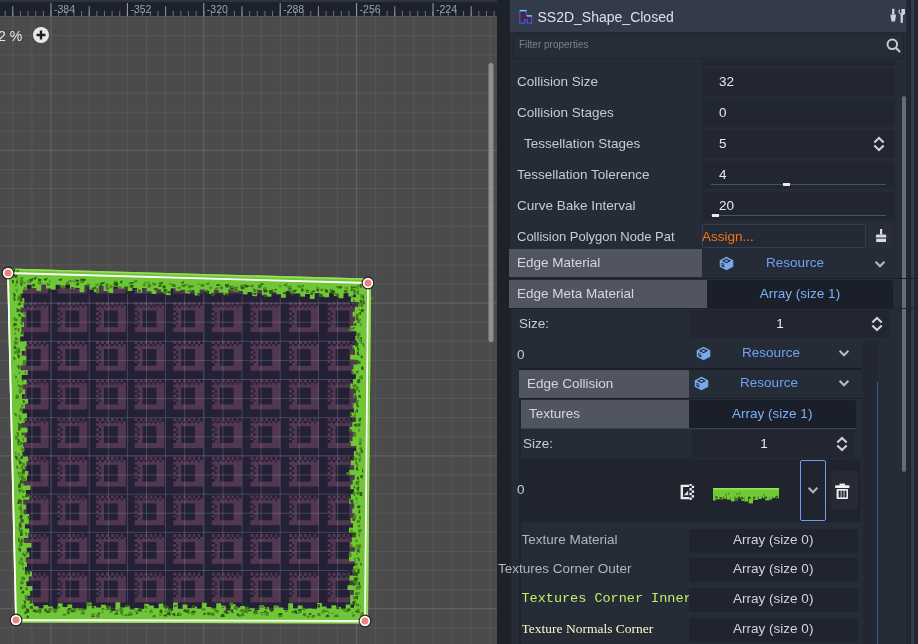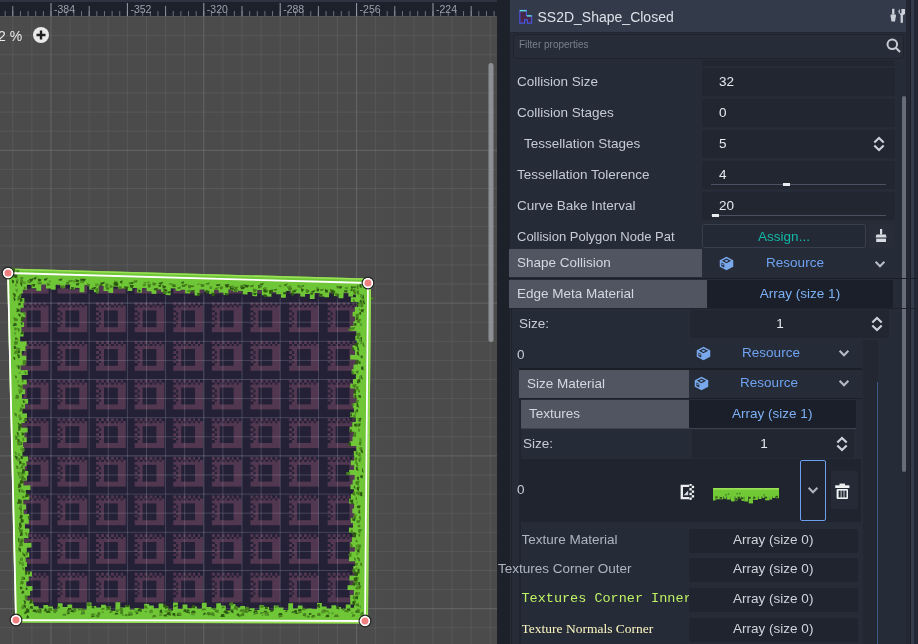--- a/index.html
+++ b/index.html
@@ -931,29 +931,29 @@
 <svg width="12" height="16" viewBox="0 0 12 16" style="position:absolute;left:873px;top:136px">
       <path d="M1.3,6.6 L6,1.9 L10.7,6.6" fill="none" stroke="#cdd2da" stroke-width="2.1"></path>
       <path d="M1.3,9.4 L6,14.1 L10.7,9.4" fill="none" stroke="#cdd2da" stroke-width="2.1"></path>
     </svg>
 <div style="position:absolute;left:711px;top:183.8px;width:175px;height:1.4px;background:#4a5160"></div>
 <div style="position:absolute;left:783px;top:182.5px;width:7px;height:3.4px;background:#e8eaee"></div>
 <div style="position:absolute;left:711px;top:215.0px;width:175px;height:1.4px;background:#4a5160"></div>
 <div style="position:absolute;left:712px;top:213.7px;width:7px;height:3.4px;background:#e8eaee"></div>
 <div style="position:absolute;left:517px;top:229px;width:230px;font-family:'Liberation Sans',sans-serif;font-size:13px;color:#c6ccd6;white-space:nowrap;overflow:hidden">Collision Polygon Node Pat</div>
 <div style="position:absolute;left:702px;top:223.5px;width:164px;height:24.5px;background:#242936;border-radius:2px;border:1px solid #383e4d;box-sizing:border-box"></div>
-<div style="position:absolute;left:702px;top:228.5px;width:164px;text-align:center;font-family:'Liberation Sans',sans-serif;font-size:13.5px;color:#14b8a6">Assign...</div>
+<div style="position:absolute;left:702px;top:228.5px;width:164px;font-family:'Liberation Sans',sans-serif;font-size:13.5px;color:#f97316">Assign...</div>
 <div style="position:absolute;left:868.5px;top:223.5px;width:24.5px;height:24.5px;background:#282d39;border-radius:2px"></div>
 <svg width="16" height="16" viewBox="0 0 16 16" style="position:absolute;left:873px;top:228px">
       <rect x="7" y="1" width="2.2" height="5.5" fill="#d8dce2"></rect>
       <path d="M3.4,6.5 h9.4 l0.8,3 h-11 z" fill="#d8dce2"></path>
       <rect x="3.2" y="10.6" width="9.8" height="3.4" fill="#d8dce2"></rect>
     </svg>
 <div style="position:absolute;left:508.5px;top:249px;width:193px;height:28px;background:#505561"></div>
-<div style="position:absolute;left:517px;top:255px;width:230px;font-family:'Liberation Sans',sans-serif;font-size:13.5px;color:#d3d8e0;white-space:nowrap;overflow:hidden">Shape Collision</div>
+<div style="position:absolute;left:517px;top:255px;width:230px;font-family:'Liberation Sans',sans-serif;font-size:13.5px;color:#d3d8e0;white-space:nowrap;overflow:hidden">Edge Material</div>
 <svg width="15" height="15" viewBox="0 0 16 16" style="position:absolute;left:719px;top:255.5px">
       <path d="M8,0.8 L15.2,4.5 V11.5 L8,15.2 L0.8,11.5 V4.5 Z" fill="#79a9ea"></path>
       <path d="M8,2.6 L12.9,5.1 L8,7.6 L3.1,5.1 Z" fill="#232733"></path>
       <path d="M8,3.9 L10.3,5.1 L8,6.3 L5.7,5.1 Z" fill="#79a9ea"></path>
       <path d="M2.6,6.9 L5.6,8.4 V12.2 L2.6,10.7 Z" fill="#232733"></path>
       <path d="M3.3,8.0 L4.9,8.8 V10.1 L3.3,9.3 Z" fill="#79a9ea"></path>
     </svg>
 <div style="position:absolute;left:732px;top:255px;width:126px;text-align:center;font-family:'Liberation Sans',sans-serif;font-size:13.5px;color:#6fa3f2">Resource</div>
 <svg width="12" height="9" viewBox="0 0 12 9" style="position:absolute;left:874px;top:260px">
       <path d="M1.6,1.8 L6,6.2 L10.4,1.8" stroke="#b6bcc6" stroke-width="2.1" fill="none"></path>
@@ -983,21 +983,21 @@
       <path d="M2.6,6.9 L5.6,8.4 V12.2 L2.6,10.7 Z" fill="#232733"></path>
       <path d="M3.3,8.0 L4.9,8.8 V10.1 L3.3,9.3 Z" fill="#79a9ea"></path>
     </svg>
 <div style="position:absolute;left:716px;top:345px;width:110px;text-align:center;font-family:'Liberation Sans',sans-serif;font-size:13.5px;color:#6fa3f2">Resource</div>
 <svg width="12" height="9" viewBox="0 0 12 9" style="position:absolute;left:838px;top:349px">
       <path d="M1.6,1.8 L6,6.2 L10.4,1.8" stroke="#b6bcc6" stroke-width="2.1" fill="none"></path>
     </svg>
 <div style="position:absolute;left:862.5px;top:340px;width:15.5px;height:304px;background:#232732"></div>
 <div style="position:absolute;left:877.0px;top:382px;width:1.3px;height:262px;background:#3d5786"></div>
 <div style="position:absolute;left:519px;top:369.5px;width:169.5px;height:28px;background:#505561"></div>
-<div style="position:absolute;left:527px;top:375.5px;width:230px;font-family:'Liberation Sans',sans-serif;font-size:13.5px;color:#d3d8e0;white-space:nowrap;overflow:hidden">Size Material</div>
+<div style="position:absolute;left:527px;top:375.5px;width:230px;font-family:'Liberation Sans',sans-serif;font-size:13.5px;color:#d3d8e0;white-space:nowrap;overflow:hidden">Edge Collision</div>
 <svg width="15" height="15" viewBox="0 0 16 16" style="position:absolute;left:694px;top:375.5px">
       <path d="M8,0.8 L15.2,4.5 V11.5 L8,15.2 L0.8,11.5 V4.5 Z" fill="#79a9ea"></path>
       <path d="M8,2.6 L12.9,5.1 L8,7.6 L3.1,5.1 Z" fill="#232733"></path>
       <path d="M8,3.9 L10.3,5.1 L8,6.3 L5.7,5.1 Z" fill="#79a9ea"></path>
       <path d="M2.6,6.9 L5.6,8.4 V12.2 L2.6,10.7 Z" fill="#232733"></path>
       <path d="M3.3,8.0 L4.9,8.8 V10.1 L3.3,9.3 Z" fill="#79a9ea"></path>
     </svg>
 <div style="position:absolute;left:714px;top:375px;width:110px;text-align:center;font-family:'Liberation Sans',sans-serif;font-size:13.5px;color:#6fa3f2">Resource</div>
 <svg width="12" height="9" viewBox="0 0 12 9" style="position:absolute;left:838px;top:379px">
       <path d="M1.6,1.8 L6,6.2 L10.4,1.8" stroke="#b6bcc6" stroke-width="2.1" fill="none"></path>

